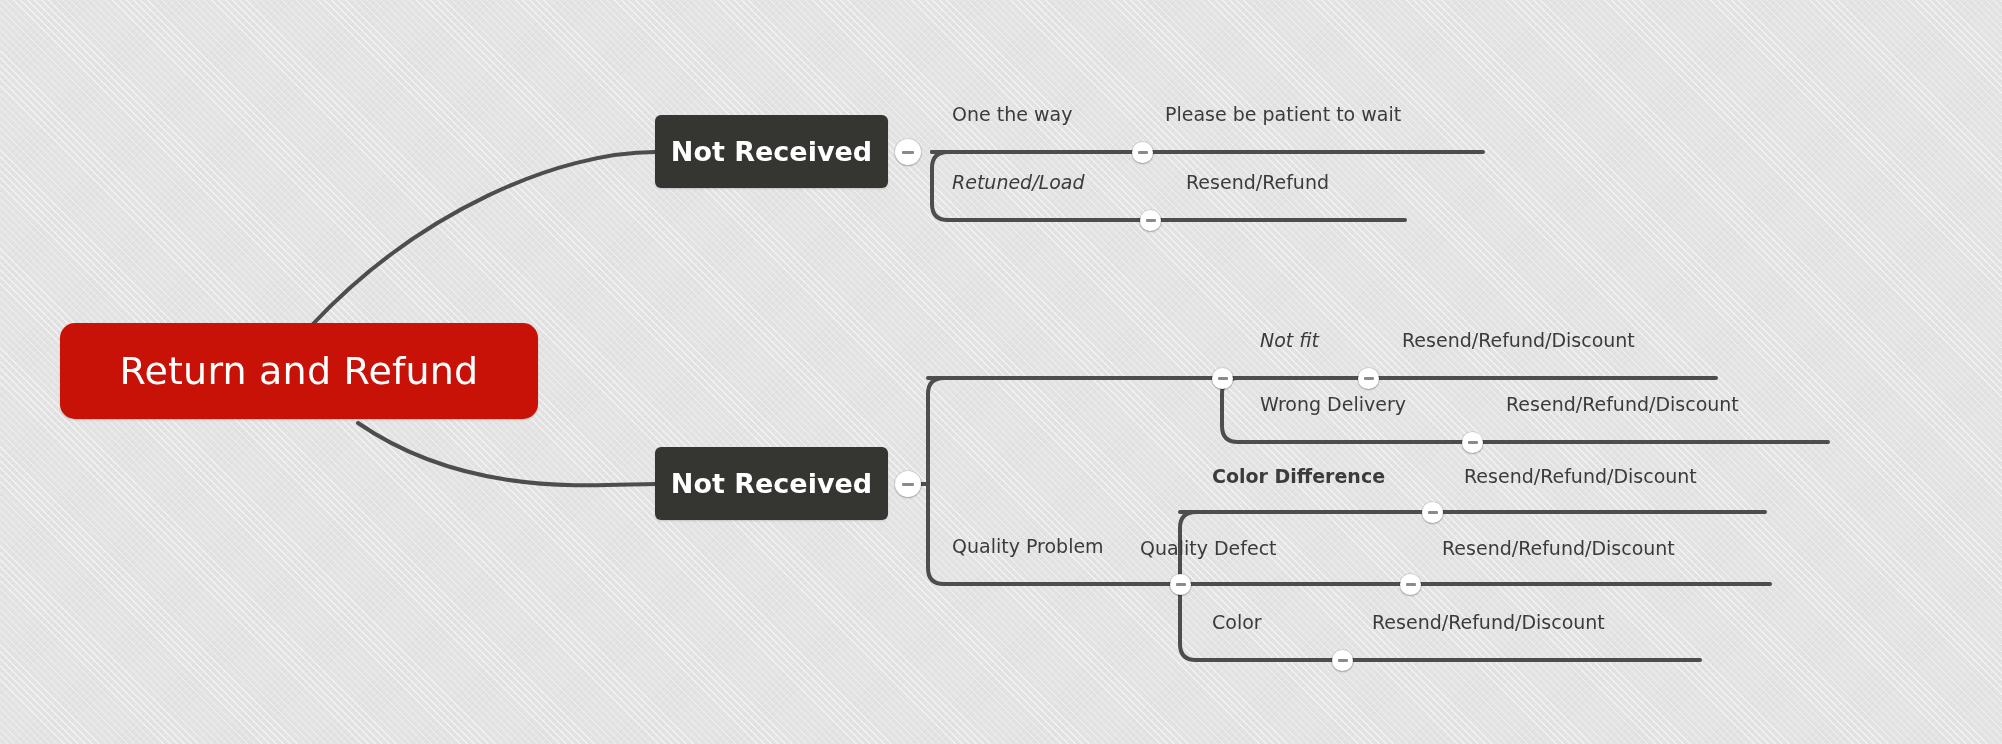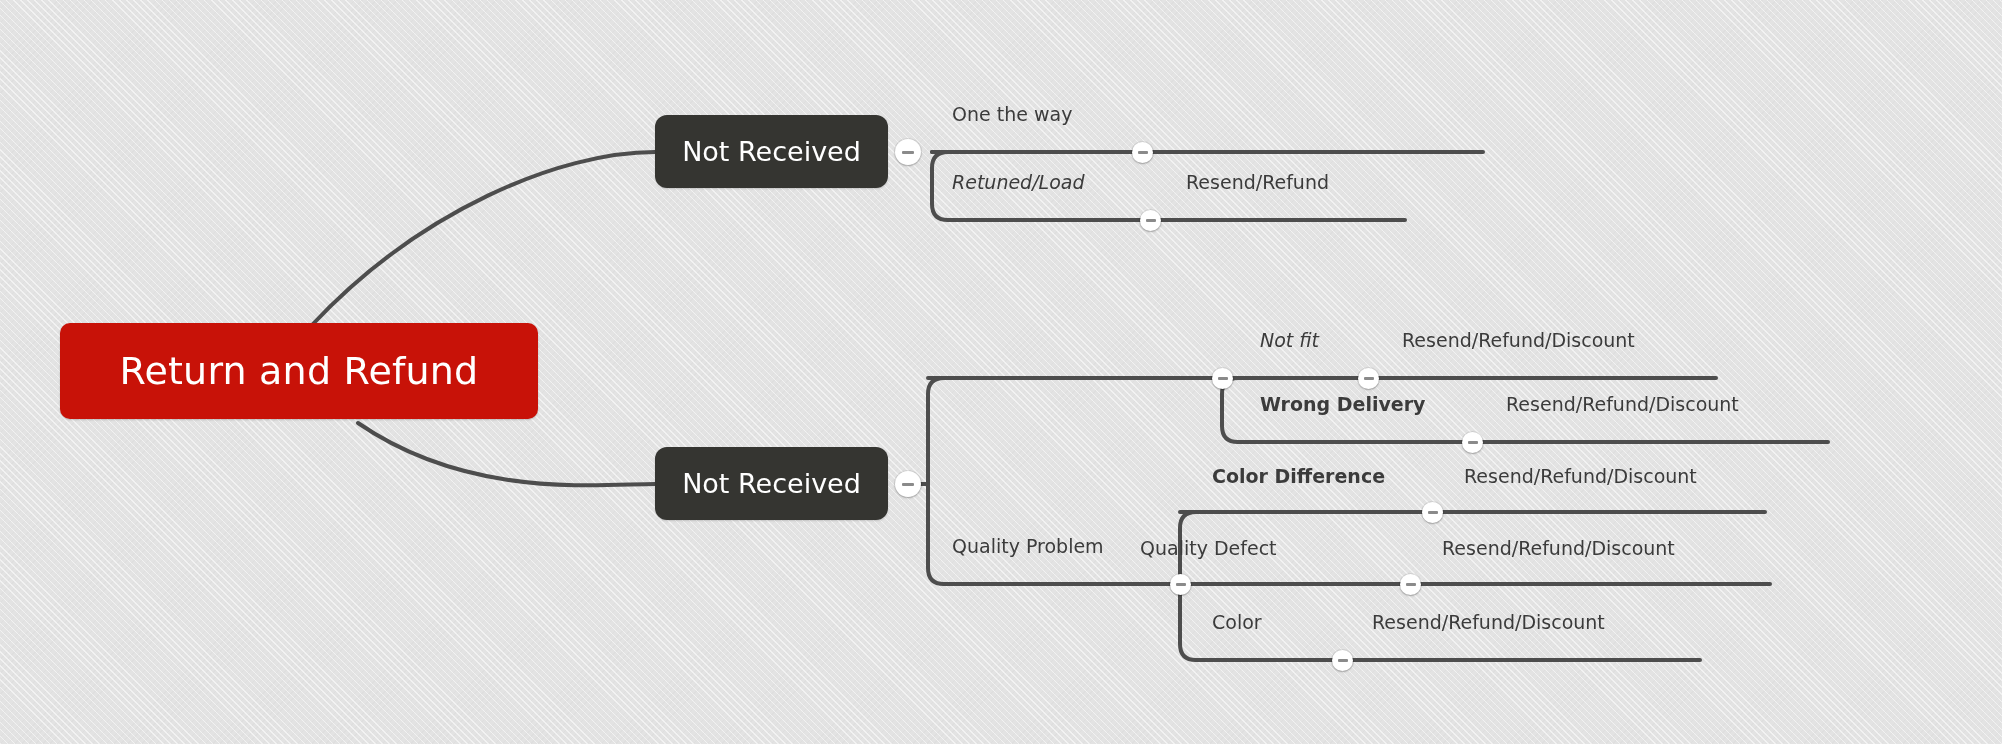--- a/index.html
+++ b/index.html
@@ -31,31 +31,32 @@
     position: absolute;
     box-sizing: border-box;
     display: flex;
     align-items: center;
     justify-content: center;
     white-space: nowrap;
   }
   .node-root {
     background: #c81208;
     color: #ffffff;
-    border-radius: 10px;
+    border-radius: 15px;
     font-size: 38px;
     letter-spacing: 0.2px;
     box-shadow: 0 1px 2px rgba(0,0,0,0.18);
   }
   .node-dark {
     background: #353531;
     color: #ffffff;
-    border-radius: 12px;
+    border-radius: 6px;
     font-size: 27px;
     box-shadow: 0 1px 2px rgba(0,0,0,0.14);
+    font-weight: bold;
   }
   .leaf-label {
     position: absolute;
     color: #3b3b3b;
     font-size: 19px;
     white-space: nowrap;
     line-height: 1;
   }
 
   
@@ -122,20 +123,21 @@
     <span>Not Received</span>
   </div>
   <div class="toggle big" style="left:895px; top:139px;">
     <i></i>
   </div>
 
   <div class="leaf-label" style="left:952px; top:105px;">One the way</div>
   <div class="toggle small" style="left:1132px; top:142px;">
     <i></i>
   </div>
+  <div class="leaf-label" style="left:1165px; top:105px;">Please be patient to wait</div>
 
   <div class="leaf-label" style="left:952px; top:173px;font-style:italic;">Retuned/Load</div>
   <div class="toggle small" style="left:1140px; top:210px;">
     <i></i>
   </div>
   <div class="leaf-label" style="left:1186px; top:173px;">Resend/Refund</div>
 
   <div class="node node-dark" style="left:655px; top:447px; width:233px; height:73px;">
     <span>Not Received</span>
   </div>
@@ -151,21 +153,21 @@
   <div class="toggle small" style="left:1170px; top:574px;">
     <i></i>
   </div>
 
   <div class="leaf-label" style="left:1260px; top:331px;font-style:italic;">Not fit</div>
   <div class="toggle small" style="left:1358px; top:368px;">
     <i></i>
   </div>
   <div class="leaf-label" style="left:1402px; top:331px;">Resend/Refund/Discount</div>
 
-  <div class="leaf-label" style="left:1260px; top:395px;font-weight:bold;">Wrong Delivery</div>
+  <div class="leaf-label" style="left:1260px; top:395px;">Wrong Delivery</div>
   <div class="toggle small" style="left:1462px; top:432px;">
     <i></i>
   </div>
   <div class="leaf-label" style="left:1506px; top:395px;">Resend/Refund/Discount</div>
 
   <div class="leaf-label" style="left:1212px; top:467px;font-weight:bold;">Color Difference</div>
   <div class="toggle small" style="left:1422px; top:502px;">
     <i></i>
   </div>
   <div class="leaf-label" style="left:1464px; top:467px;">Resend/Refund/Discount</div>

